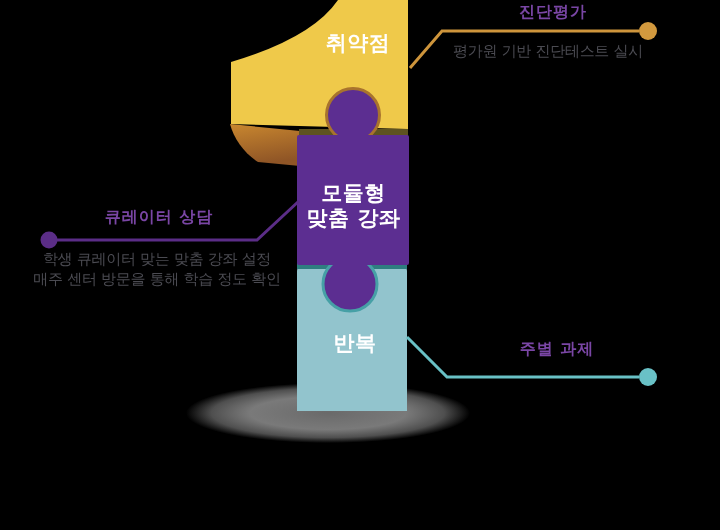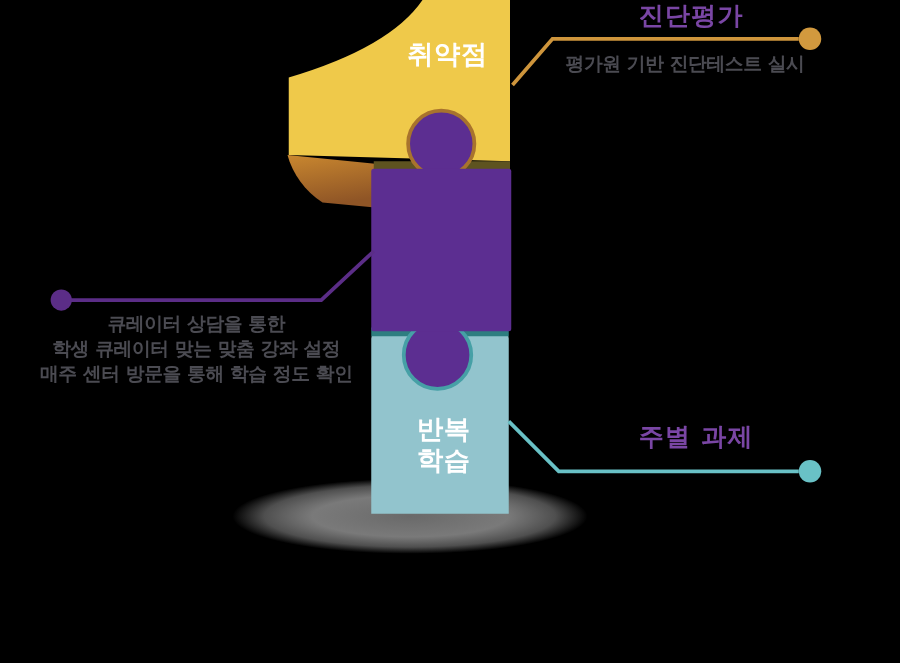--- a/index.html
+++ b/index.html
@@ -7,25 +7,25 @@
     position:relative;width:720px;height:530px;background:#000000;
     overflow:hidden;font-family:"DejaVu Sans",sans-serif;
   }
   .stage svg{position:absolute;left:0;top:0;}
   .txt{position:absolute;text-align:center;white-space:nowrap;}
   .piece-label{
     color:#FFFFFF;font-size:21px;font-weight:bold;line-height:25px;
     letter-spacing:0.5px;
   }
   .callout-title{
-    color:#7A46A5;font-size:20px;font-weight:bold;line-height:24px;
+    color:#7A46A5;font-size:16px;font-weight:bold;line-height:24px;
     letter-spacing:1px;
   }
   .callout-desc{
-    color:#4B4B52;font-size:15px;font-weight:bold;line-height:20px;
+    color:#4B4B52;font-size:15px;font-weight:normal;line-height:20px;
     letter-spacing:-0.3px;
   }
 </style>
 </head>
 <body>
 
 <div class="stage">
 
   <svg width="720" height="530" viewBox="0 0 720 530">
     <defs>
@@ -66,30 +66,33 @@
     <circle cx="49" cy="240" r="8.5" fill="#5B2D87"></circle>
 
     <polyline points="407,337 447,377 639,377" fill="none" stroke="#69C1C6" stroke-width="3"></polyline>
     <circle cx="648" cy="377" r="9" fill="#69C1C6"></circle>
   </svg>
 
   <div class="txt piece-label" style="left:303px;top:31px;width:110px">
     <div>취약점</div>
   </div>
 
+  <div class="txt piece-label" style="left:298px;top:181px;width:111px">
+    <div>모듈형</div>
+    <div>맞춤 강좌</div>
+  </div>
 
   <div class="txt piece-label" style="left:297px;top:331px;width:116px">
     <div>반복</div>
-    <div>학습</div>
   </div>
 
   <div class="txt callout-title" style="left:448px;top:0px;width:210px">진단평가</div>
   <div class="txt callout-desc" style="left:442px;top:41px;width:212px">평가원 기반 진단테스트 실시</div>
 
+  <div class="txt callout-title" style="left:54px;top:205px;width:210px">큐레이터 상담</div>
   <div class="txt callout-desc" style="left:31px;top:249px;width:252px">
-    <div>큐레이터 상담을 통한</div>
     <div>학생 큐레이터 맞는 맞춤 강좌 설정</div>
     <div>매주 센터 방문을 통해 학습 정도 확인</div>
   </div>
 
   <div class="txt callout-title" style="left:452px;top:337px;width:210px">주별 과제</div>
 
 </div>
 
 </body></html>

